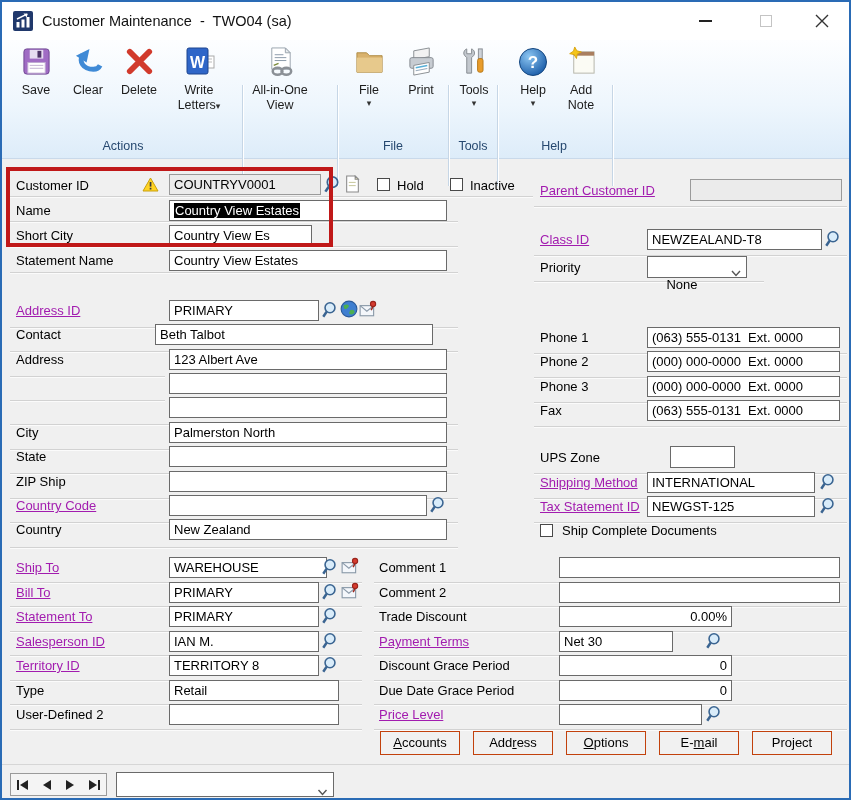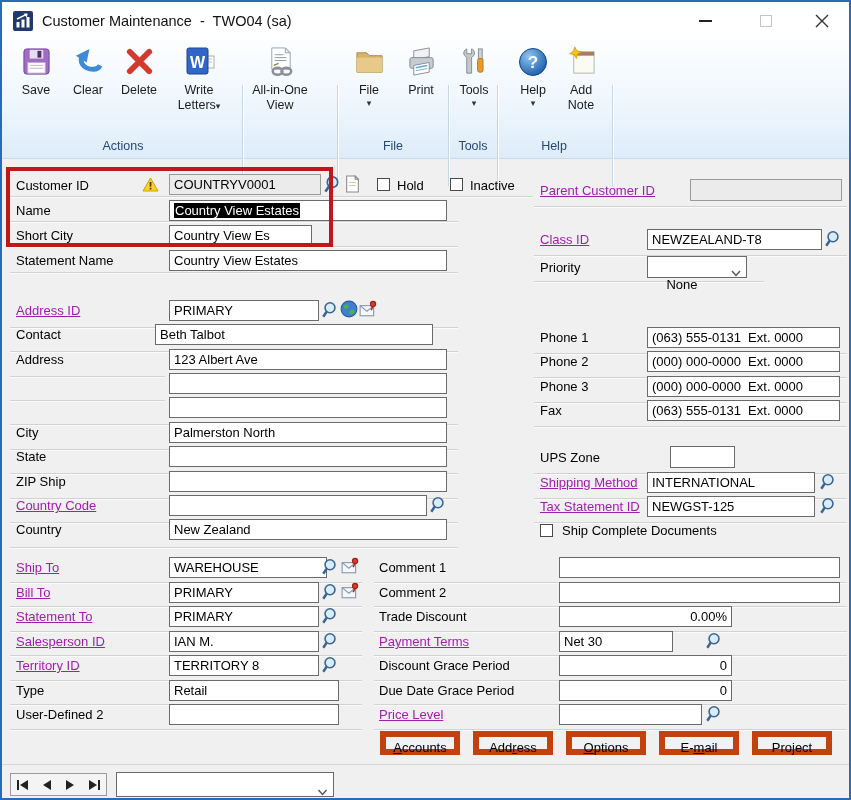--- a/index.html
+++ b/index.html
@@ -22,21 +22,21 @@
 .link{color:#a21caf;text-decoration:underline;cursor:pointer}
 .fld{position:absolute;background:#fff;border:1px solid #6a6a6a;height:21px;padding:1px 4px;white-space:pre;overflow:hidden;line-height:17px}
 .fld.dim{background:#ebebeb;border-color:#9a9a9a}
 .fld.right{text-align:right}
 .sel{background:#000;color:#fff;padding:0 1px}
 .cb{position:absolute;width:13px;height:13px;background:#fff;border:1px solid #494949}
 .ico{position:absolute;display:flex}
 .hline{position:absolute;height:1px;background:#d2d2d2;box-shadow:0 1px 0 #fbfbfb}
 .combo{position:absolute;background:#fff;border:1px solid #6a6a6a;height:22px;padding:2px 4px;line-height:17px;white-space:pre}
 .combo .chev{position:absolute;right:5px;top:7px}
-.btn{position:absolute;width:80px;height:24px;background:#f1f1f1;border:6px solid #c2410c;text-align:center;line-height:22px;cursor:pointer}
+.btn{position:absolute;width:80px;height:24px;background:#f1f1f1;border:1px solid #c2410c;text-align:center;line-height:22px;cursor:pointer}
 .u{text-decoration:underline}
 .redbox{position:absolute;border:4px solid #c01818;background:transparent;pointer-events:none;z-index:50}
 .statusbar{position:absolute;left:0;top:762px;width:100%;height:36px;background:#f0f0f0;border-top:1px solid #d6d6d6}
 .navpanel{position:absolute;left:8px;top:8px;width:97px;height:23px;border:1px solid #9a9a9a;background:#f4f4f4;display:flex;align-items:center;justify-content:space-around}
 .navbtn{width:18px;height:15px;display:flex;align-items:center;justify-content:center;cursor:pointer}
 </style>
 </head>
 <body>
 
 <div class="window">

